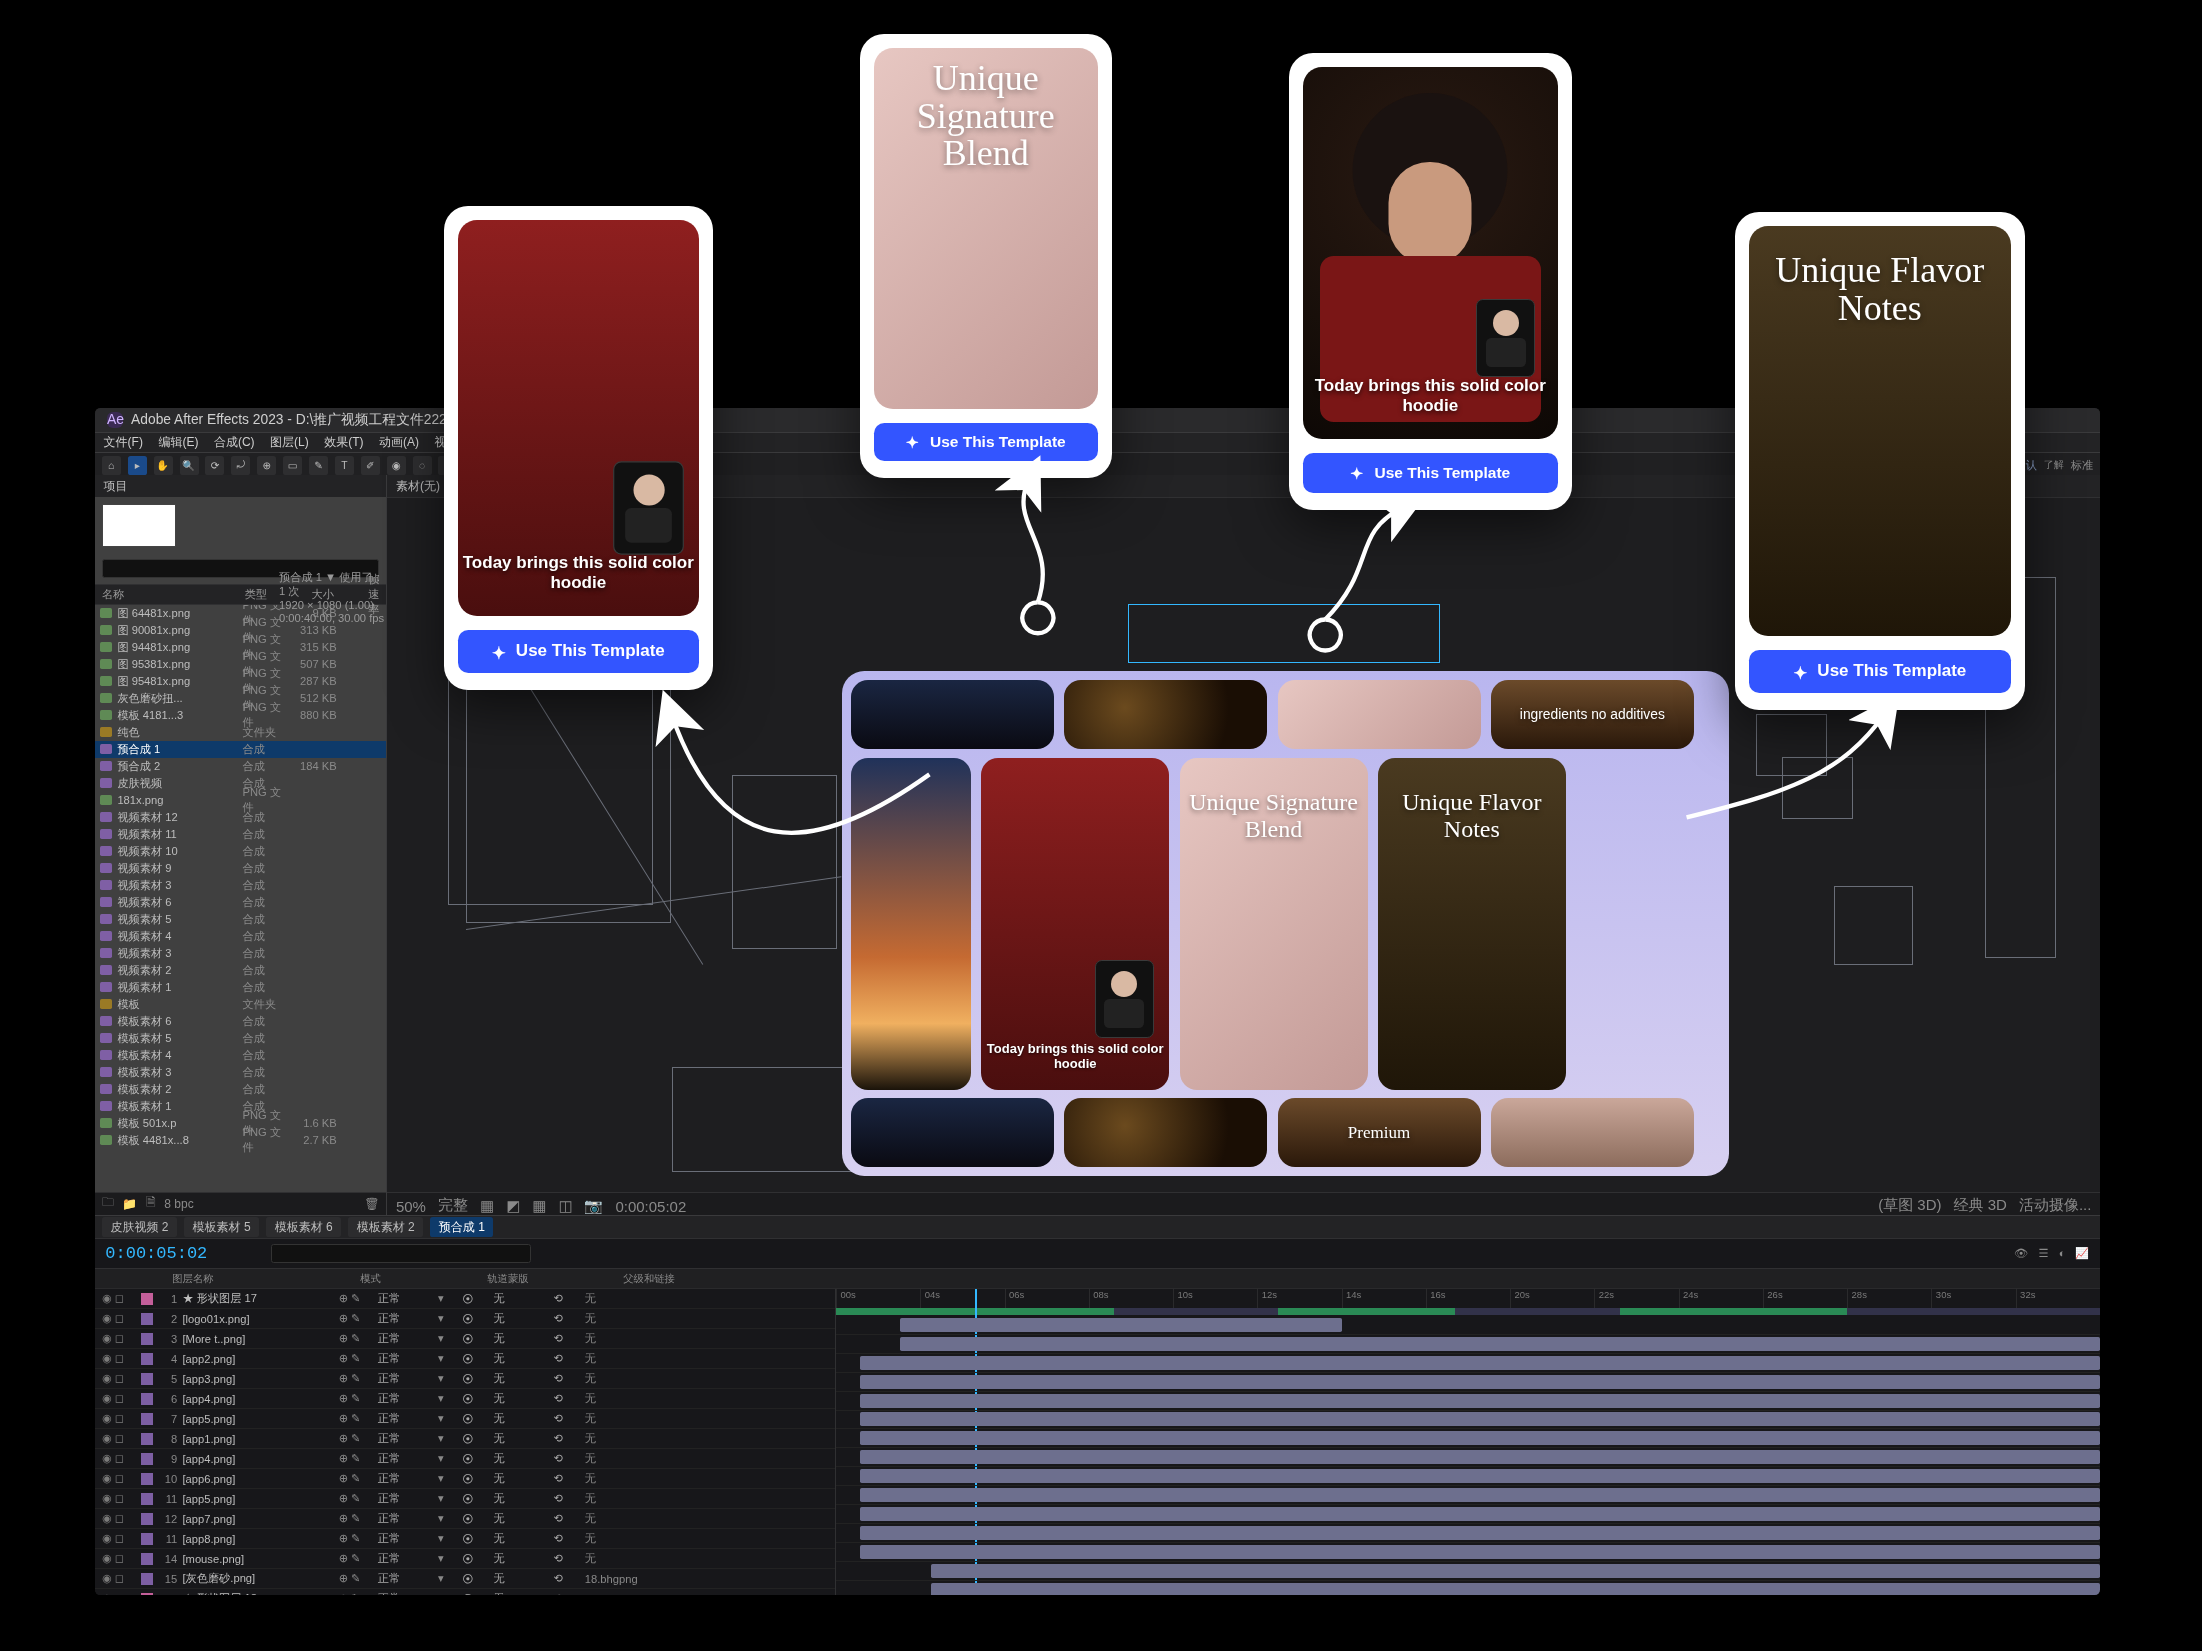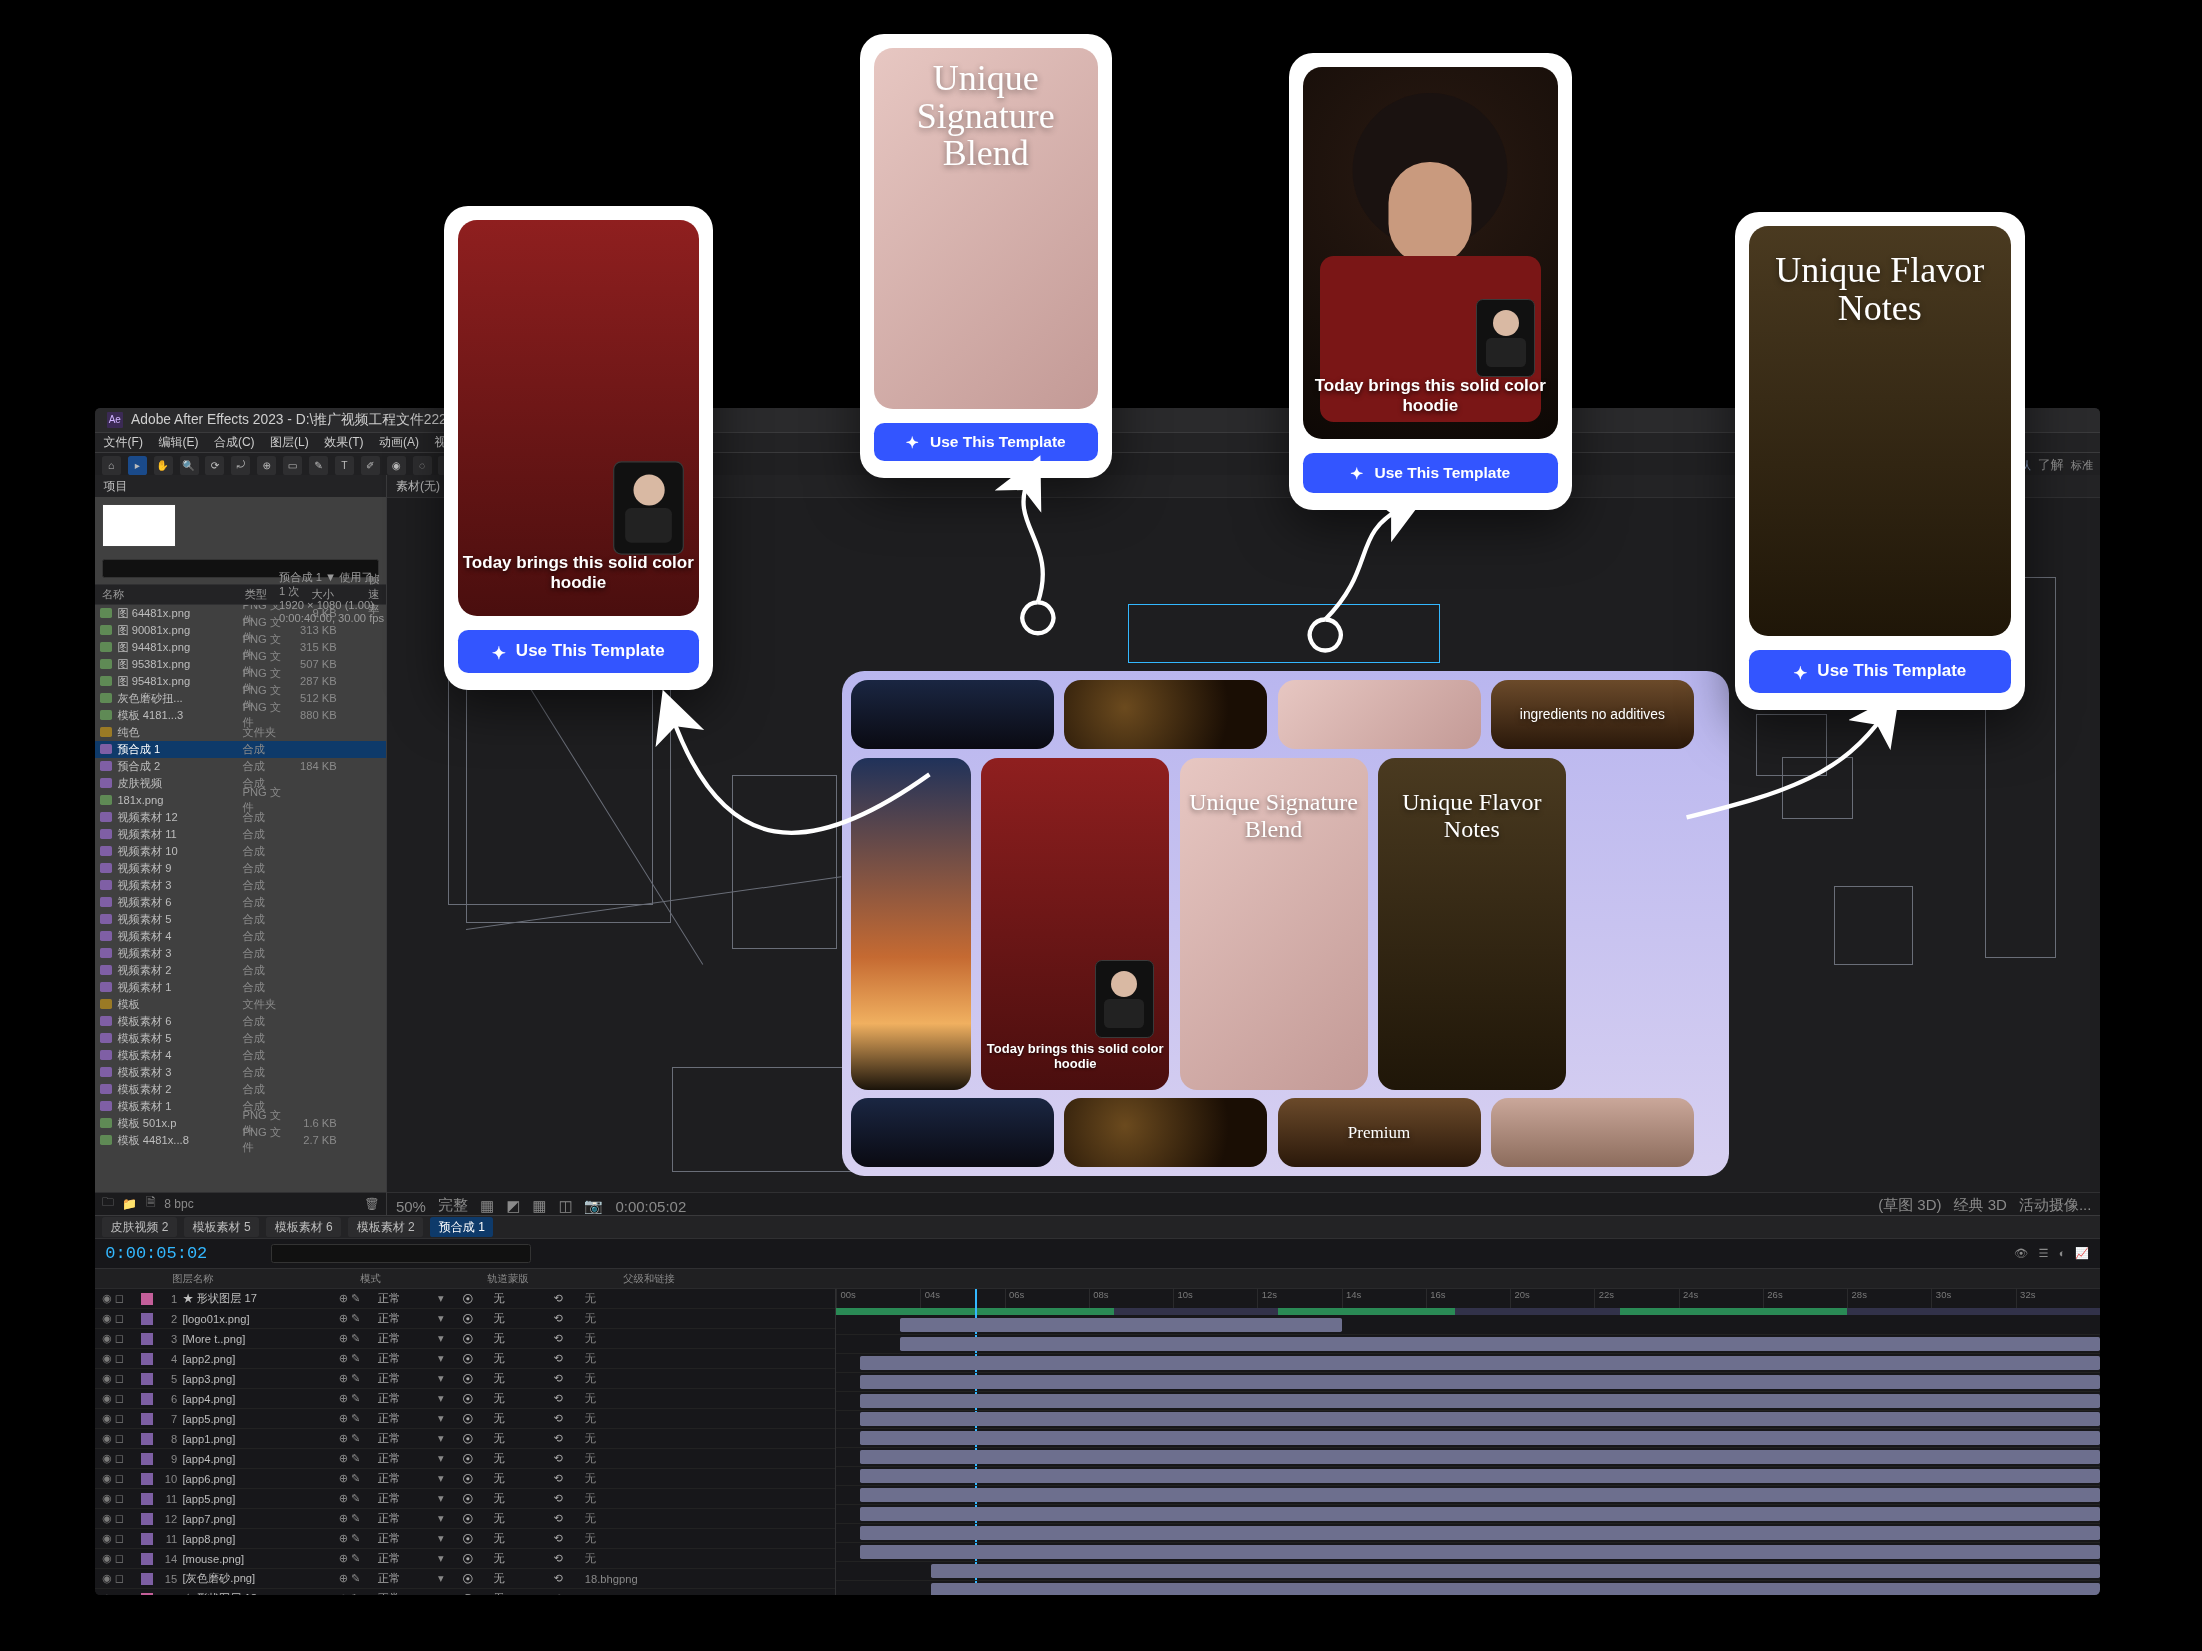--- a/index.html
+++ b/index.html
@@ -1,21 +1,21 @@
 <!DOCTYPE html>
 <html style="font-size:13.8px"><head>
 <meta charset="utf-8">
 <style>
   html,body{margin:0;padding:0;width:2203px;height:1652px;background:#000;font-family:Arial,Helvetica,sans-serif;-webkit-font-smoothing:antialiased}
   #stage{position:relative;width:2203px;height:1652px;overflow:hidden}
 
   
   .ae-window{position:absolute;left:95px;top:408px;width:2005px;height:1187px;background:#1c1c1e;border-radius:5.2px;box-shadow:0 0 26px rgba(0,0,0,.8);overflow:hidden}
   .ae-titlebar{height:24px;background:#2a2a2c;color:#cfcfcf;font-size:13.8px;display:flex;align-items:center;padding:0 12px;border-bottom:0.9px solid #3a3a3c}
-  .ae-titlebar .icon{width:15.5px;height:15.5px;border-radius:1px;background:#3b2a55;display:inline-block;margin-right:8.6px;font-size:10px;line-height:15.5px;text-align:center;color:#d0b4ff}
+  .ae-titlebar .icon{width:15.5px;height:15.5px;border-radius:6px;background:#3b2a55;display:inline-block;margin-right:8.6px;font-size:14px;line-height:15.5px;text-align:center;color:#d0b4ff}
   .ae-menubar{height:19px;background:#232325;color:#cfcfcf;font-size:12px;display:flex;align-items:center;padding:0 8.6px;gap:15.5px;border-bottom:0.9px solid #3a3a3c}
   .ae-menubar span{white-space:nowrap}
   .ae-toolbar{height:24px;background:#202022;border-bottom:0.9px solid #3a3a3c;display:flex;align-items:center;padding:0 6.9px;gap:6.9px}
   .ae-tool{width:19px;height:19px;background:#2e2e30;border-radius:2.6px;display:flex;align-items:center;justify-content:center;color:#bbb;font-size:10.3px}
   .ae-tool.active{background:#1a4a8a}
 
   .ae-body{position:absolute;left:0;top:67px;right:0;bottom:0;display:flex;flex-direction:column}
 
   
   .ae-top{flex:0 0 740px;display:flex;border-bottom:0.9px solid #3a3a3c}
@@ -144,21 +144,21 @@
       <div class="ae-tool">▭</div>
       <div class="ae-tool">✎</div>
       <div class="ae-tool">T</div>
       <div class="ae-tool">✐</div>
       <div class="ae-tool">◉</div>
       <div class="ae-tool">◌</div>
       <div class="ae-tool">✦</div>
       <div class="ae-tool">📌</div>
       <div style="flex:1"></div>
       <span style="color:#8aa0c8;font-size:11.2px">默认</span>
-      <span style="color:#8a8a8a;font-size:13px">了解</span>
+      <span style="color:#8a8a8a;font-size:10px">了解</span>
       <span style="color:#8a8a8a;font-size:11.2px">标准</span>
     </div>
 
     <div class="ae-body">
       <div class="ae-top">
 
         <div class="ae-project" style="position:relative">
           <div class="ae-project-header">项目</div>
           <div class="ae-thumb"></div>
           <div class="ae-thumb-meta">

